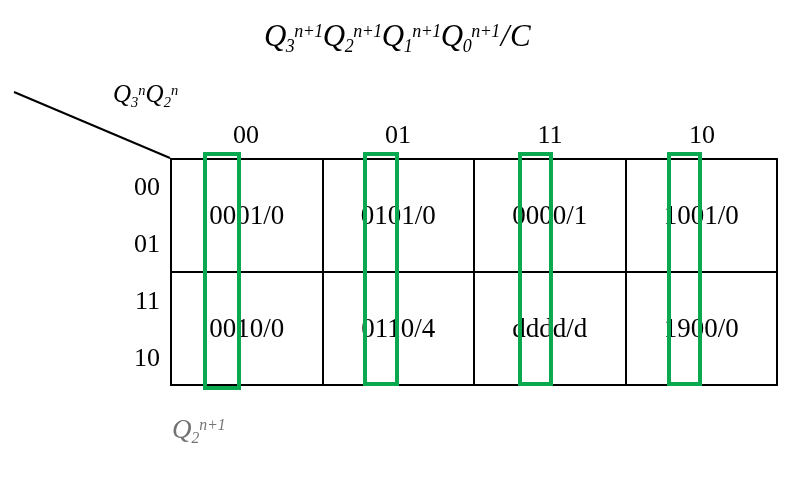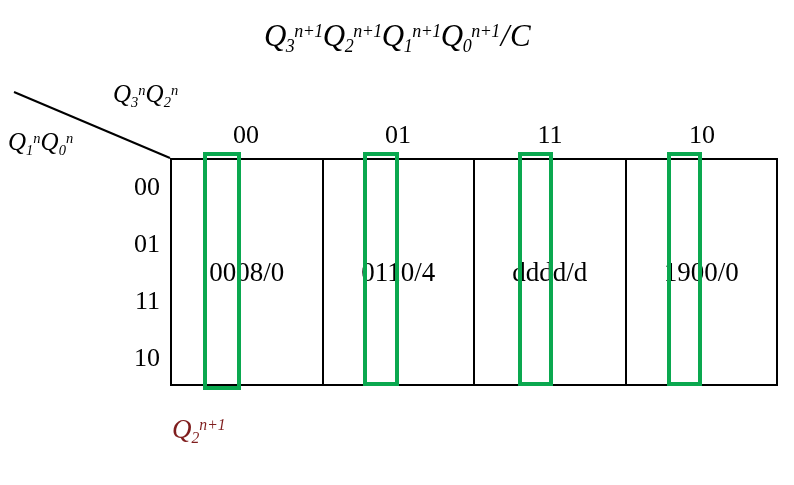--- a/index.html
+++ b/index.html
@@ -160,51 +160,54 @@
   </div>
 
   <svg class="diagonal" viewBox="0 0 200 90">
     <line x1="14" y1="12" x2="170" y2="78" stroke="#000000" stroke-width="2"></line>
   </svg>
 
   <div class="axis-top">
     <span>Q<sub>3</sub><sup>n</sup></span><span>Q<sub>2</sub><sup>n</sup></span>
   </div>
 
-  <div class="axis-left">
-    <span>Q<sub>1</sub><sup>n</sup></span><span>Q<sub>0</sub><sup>n</sup></span>
-  </div>
 
   <div class="col-headers">
     <div class="col-header">00</div>
     <div class="col-header">01</div>
     <div class="col-header">11</div>
     <div class="col-header">10</div>
   </div>
 
   <div class="row-headers">
     <div class="row-header">00</div>
     <div class="row-header">01</div>
     <div class="row-header">11</div>
     <div class="row-header">10</div>
   </div>
 
   <table class="kmap-table">
     <tbody>
       <tr>
-        <td>0008/0</td>
+        <td>0001/0</td>
+        <td>0101/0</td>
+        <td>0000/1</td>
+        <td>1001/0</td>
+      </tr>
+      <tr>
+        <td>0010/0</td>
         <td>0110/4</td>
         <td>dddd/d</td>
         <td>1900/0</td>
       </tr>
     </tbody>
   </table>
 
   <div class="highlight" id="hl0" style="left: 203px; top: 152px; width: 38px; height: 238px; border-color: rgb(10, 168, 79);"></div>
   <div class="highlight" id="hl1" style="left: 363px; top: 152px; width: 36px; height: 234px; border-color: rgb(10, 168, 79);"></div>
   <div class="highlight" id="hl2" style="left: 518px; top: 152px; width: 35px; height: 234px; border-color: rgb(10, 168, 79);"></div>
   <div class="highlight" id="hl3" style="left: 667px; top: 152px; width: 35px; height: 234px; border-color: rgb(10, 168, 79);"></div>
 
-  <div class="legend" style="color: #7f1d1d;">
+  <div class="legend" style="color: #737373;">
     <span>Q<sub>2</sub><sup>n+1</sup></span>
   </div>
 
 </div>
 
 </body></html>

